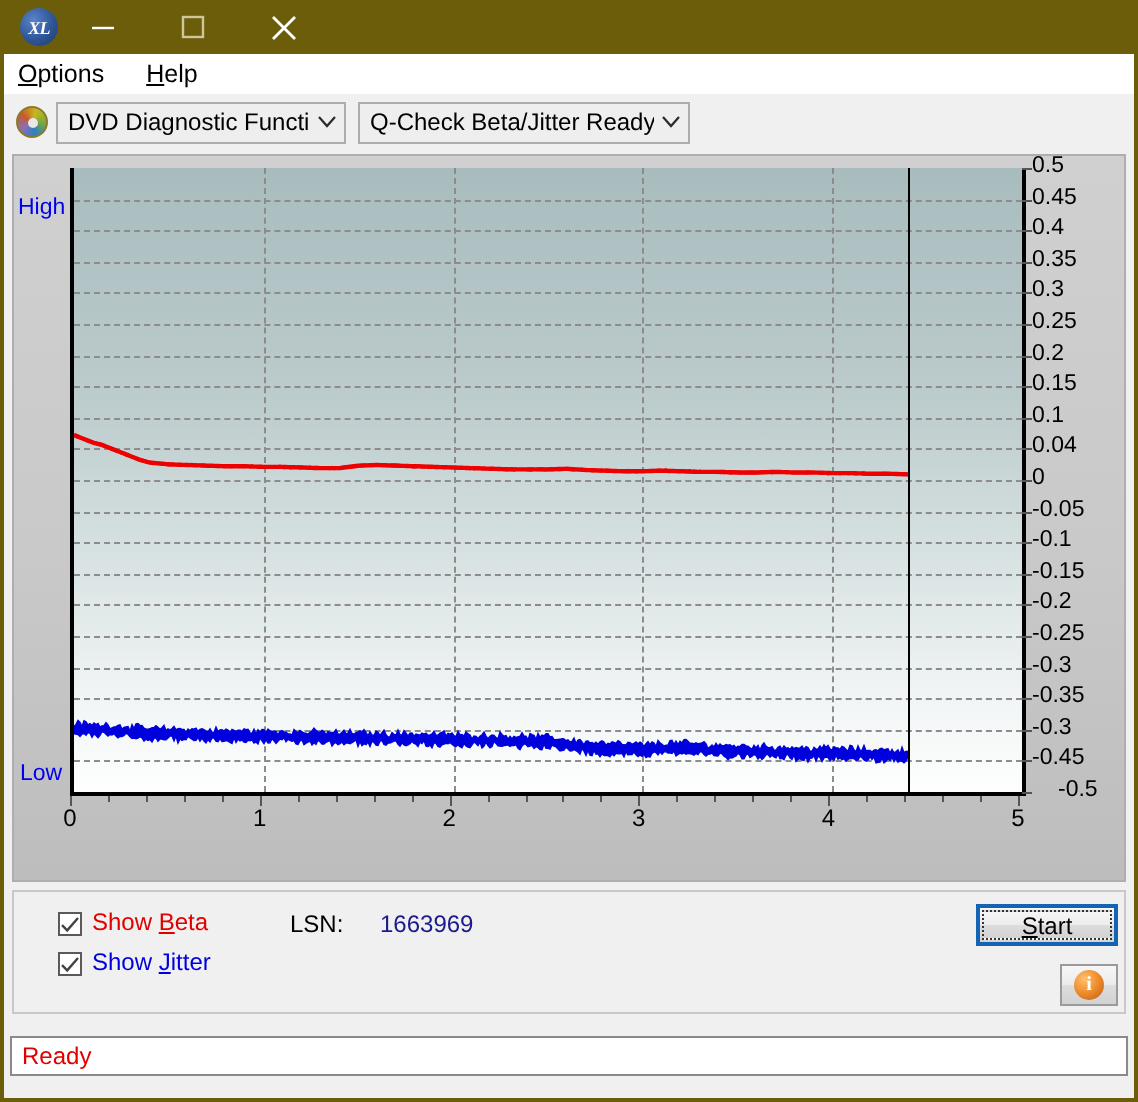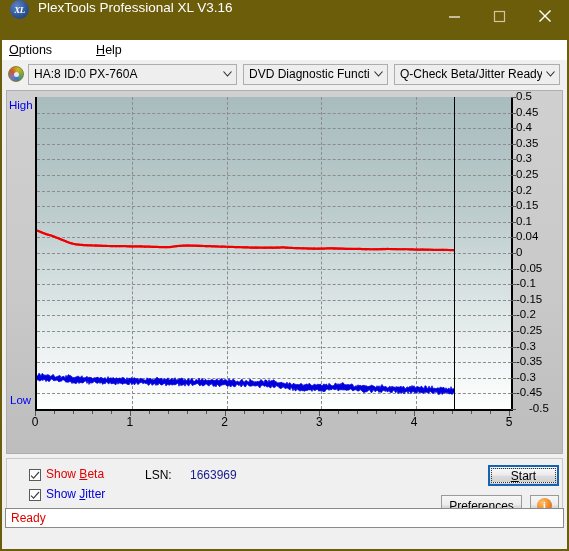--- a/index.html
+++ b/index.html
@@ -14,23 +14,24 @@
     width: 569px; height: 551px;
     box-sizing: border-box;
     background: #f0f0f0;
     border: 2px solid #6b5d09;
     border-top: none;
     overflow: hidden;
   }
 
   
   #titlebar {
-    height: 40px;
+    height: 27px;
     background: #6b5d09;
     display: flex;
+    align-items: center;
     padding: 0 0 0 8px;
     box-sizing: border-box;
   }
   #app-icon {
     width: 19px; height: 19px;
     border-radius: 50%;
     background: radial-gradient(circle at 35% 32%, #5a84c8 0%, #2f5596 55%, #1d3a6e 100%);
     color: #fff;
     font-size: 9px;
     font-weight: bold;
@@ -58,21 +59,20 @@
 
   
   #menubar {
     height: 20px;
     background: #ffffff;
     display: flex;
     align-items: center;
     padding-left: 7px;
     font-size: 12.5px;
     color: #000;
-    gap: 23px;
   }
   .menu-item { padding: 0 11px 0 0; margin-right: 10px; white-space: nowrap; }
   .menu-item u { text-decoration: underline; }
 
   
   #toolbar {
     height: 26px;
     background: #f0f0f0;
     display: flex;
     align-items: center;
@@ -152,21 +152,21 @@
     width: 0;
     border-left: 1px dashed #8c8c8c;
   }
   #marker-line {
     position: absolute; top: 0; bottom: 0;
     width: 0;
     border-left: 1.5px solid #000;
   }
   #label-high {
     position: absolute;
-    left: 2px; top: 8px;
+    left: 2px; top: 20px;
     color: #0000ee;
     font-size: 11.5px;
   }
   #label-low {
     position: absolute;
     left: 3px; top: 303px;
     color: #0000ee;
     font-size: 11.5px;
   }
   #ylabels {
@@ -280,41 +280,40 @@
     color: #fff;
     font-size: 10px;
     font-weight: bold;
     font-family: "Liberation Serif", serif;
     display: flex; align-items: center; justify-content: center;
   }
 
   
   #statusbar {
     position: absolute;
-    left: 3px; bottom: 21px;
+    left: 3px; bottom: 11px;
     width: 559px; height: 20px;
     background: #ffffff;
     border: 1px solid #8a8a8a;
     box-sizing: border-box;
     display: flex;
     align-items: center;
     padding-left: 5px;
     font-size: 12px;
     color: #e00000;
   }
   u { text-decoration: underline; }
 </style>
 </head>
 <body>
 
 <div id="app">
 
   <div id="titlebar">
     <div id="app-icon">XL</div>
-    <div id="title-text">PlexTools Professional XL V3.16</div>
     <div class="wbtn">
       <svg width="13" height="13" viewBox="0 0 13 13">
           <line x1="1" y1="7" x2="12" y2="7" stroke="#ffffff" stroke-width="1.2"></line>
         </svg>
     </div>
     <div class="wbtn">
       <svg width="13" height="13" viewBox="0 0 13 13">
           <rect x="1.5" y="1.5" width="10" height="10" fill="none" stroke="#cfc79a" stroke-width="1.2"></rect>
         </svg>
     </div>
@@ -326,28 +325,20 @@
     </div>
   </div>
 
   <div id="menubar">
     <div class="menu-item"><u>O</u><span>ptions</span></div>
     <div class="menu-item"><u>H</u><span>elp</span></div>
   </div>
 
   <div id="toolbar">
     <div id="drive-icon"></div>
-    <div class="combo" id="combo-drive">
-      <span class="combo-text">HA:8 ID:0  PX-760A</span>
-      <span class="combo-arrow">
-        <svg width="9" height="6" viewBox="0 0 9 6">
-            <path d="M0.5 0.5 L4.5 5 L8.5 0.5" fill="none" stroke="#2a2a2a" stroke-width="1.1"></path>
-          </svg>
-      </span>
-    </div>
     <div class="combo" id="combo-function">
       <span class="combo-text">DVD Diagnostic Functions</span>
       <span class="combo-arrow">
         <svg width="9" height="6" viewBox="0 0 9 6">
             <path d="M0.5 0.5 L4.5 5 L8.5 0.5" fill="none" stroke="#2a2a2a" stroke-width="1.1"></path>
           </svg>
       </span>
     </div>
     <div class="combo" id="combo-test">
       <span class="combo-text">Q-Check Beta/Jitter Ready</span>
@@ -496,23 +487,20 @@
       </span>
       <span id="lbl-jitter">Show&nbsp;<u>J</u>itter</span>
     </div>
 
     <div id="lsn-label">LSN:</div>
     <div id="lsn-value">1663969</div>
 
     <div class="btn" id="btn-start">
       <span class="inner"><u>S</u>tart</span>
     </div>
-    <div class="btn" id="btn-prefs">
-      <span><u>P</u>references</span>
-    </div>
     <div class="btn" id="btn-info">
       <span id="info-dot">i</span>
     </div>
   </div>
 
   <div id="statusbar">
     <span>Ready</span>
   </div>
 
 </div>

